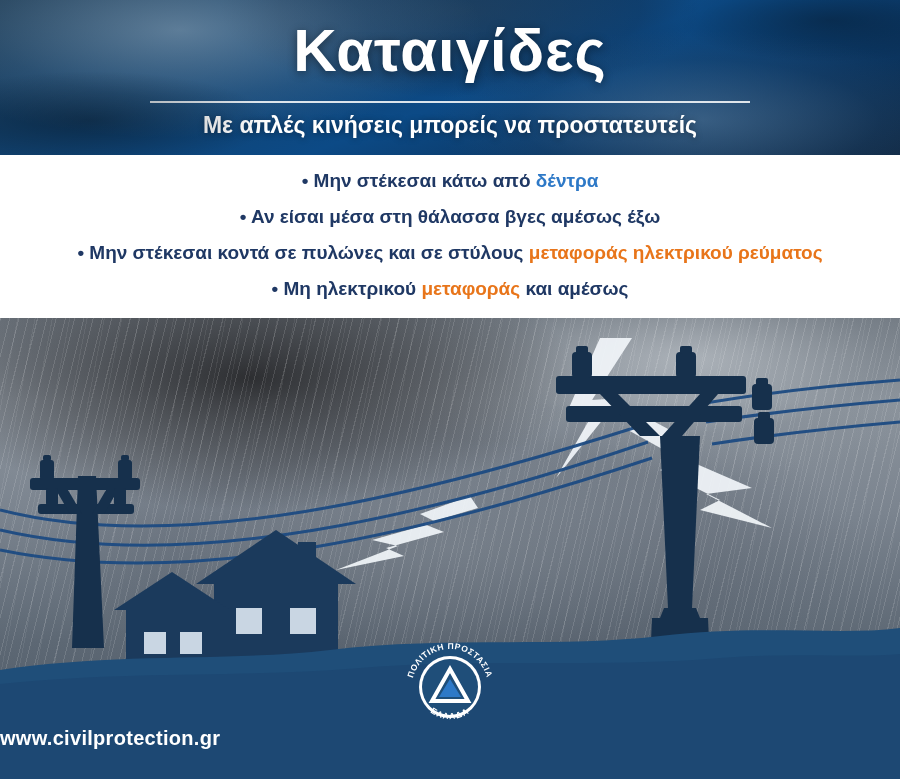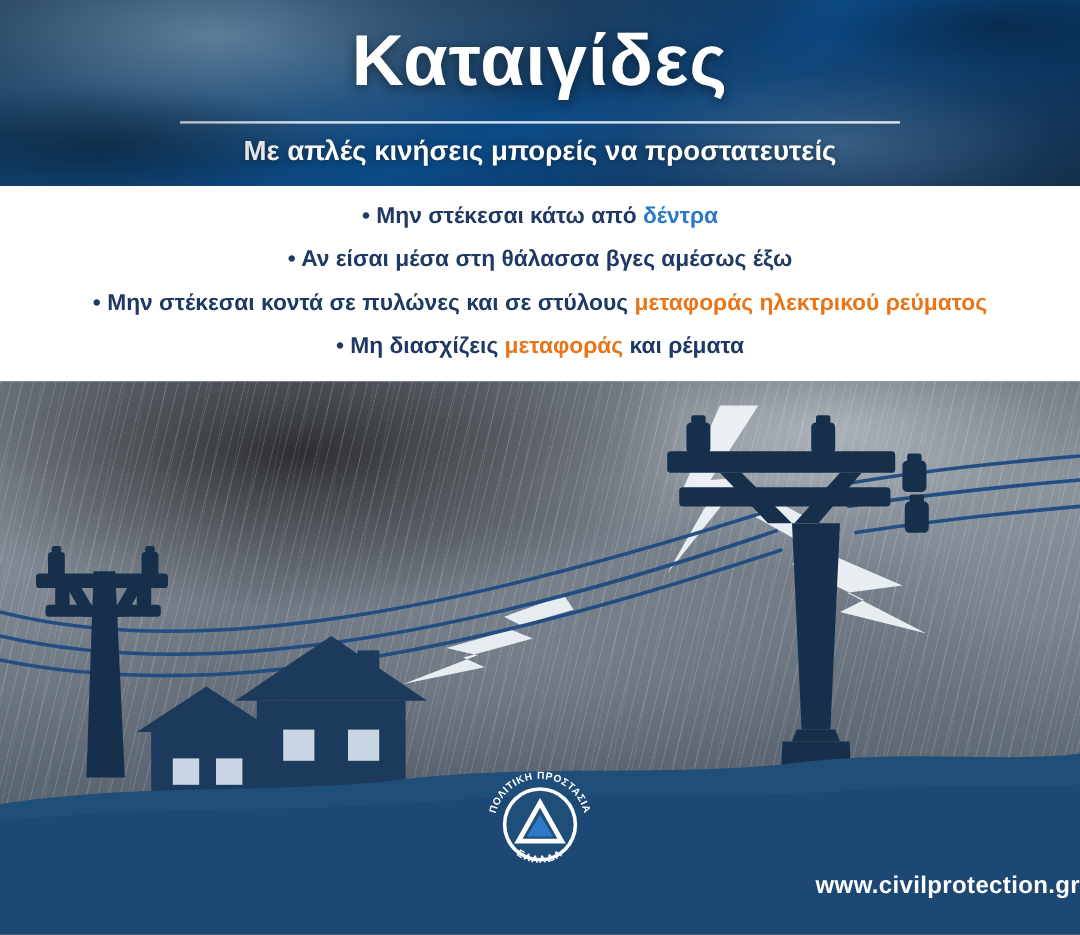--- a/index.html
+++ b/index.html
@@ -121,21 +121,21 @@
     position: absolute;
     left: 0; top: 0;
   }
 
   
   .footer-url {
     position: absolute;
     left: 0;
     top: 727px;
     width: 900px;
-    text-align: right;
+    text-align: left;
     color: #ffffff;
     font-size: 20px;
     font-weight: bold;
     letter-spacing: 0.3px;
   }
 
   .logo-wrap {
     position: absolute;
     left: 402px;
     top: 639px;
@@ -151,21 +151,21 @@
   <div class="header">
     <div class="title">Καταιγίδες</div>
     <div class="title-rule"></div>
     <div class="subtitle">Με απλές κινήσεις μπορείς να προστατευτείς</div>
   </div>
 
   <div class="tips">
     <div class="tip"><span class="bullet">• </span><span>Μην στέκεσαι κάτω από </span><span class="hl-blue">δέντρα</span></div>
     <div class="tip"><span class="bullet">• </span><span>Αν είσαι μέσα στη θάλασσα βγες αμέσως έξω</span></div>
     <div class="tip"><span class="bullet">• </span><span>Μην στέκεσαι κοντά σε πυλώνες και σε στύλους </span><span class="hl-orange">μεταφοράς ηλεκτρικού ρεύματος</span></div>
-    <div class="tip"><span class="bullet">• </span><span>Μη διασχίζεις </span><span class="hl-orange">μεταφοράς</span><span> και ρέματα</span></div>
+    <div class="tip"><span class="bullet">• </span><span>Μη ηλεκτρικού </span><span class="hl-orange">μεταφοράς</span><span> και αμέσως</span></div>
   </div>
 
   <div class="scene">
     <div class="scene-rain"></div>
 
     <svg class="scene-art" width="900" height="461" viewBox="0 0 900 461">
 
       <g fill="#f2f6fa" opacity="0.92">
         <polygon points="600,20 568,92 596,90 556,160 620,80 592,82 632,20"></polygon>
         <polygon points="640,96 700,128 678,138 752,170 706,176 772,210 700,192 720,182 660,152 682,142 628,112"></polygon>

